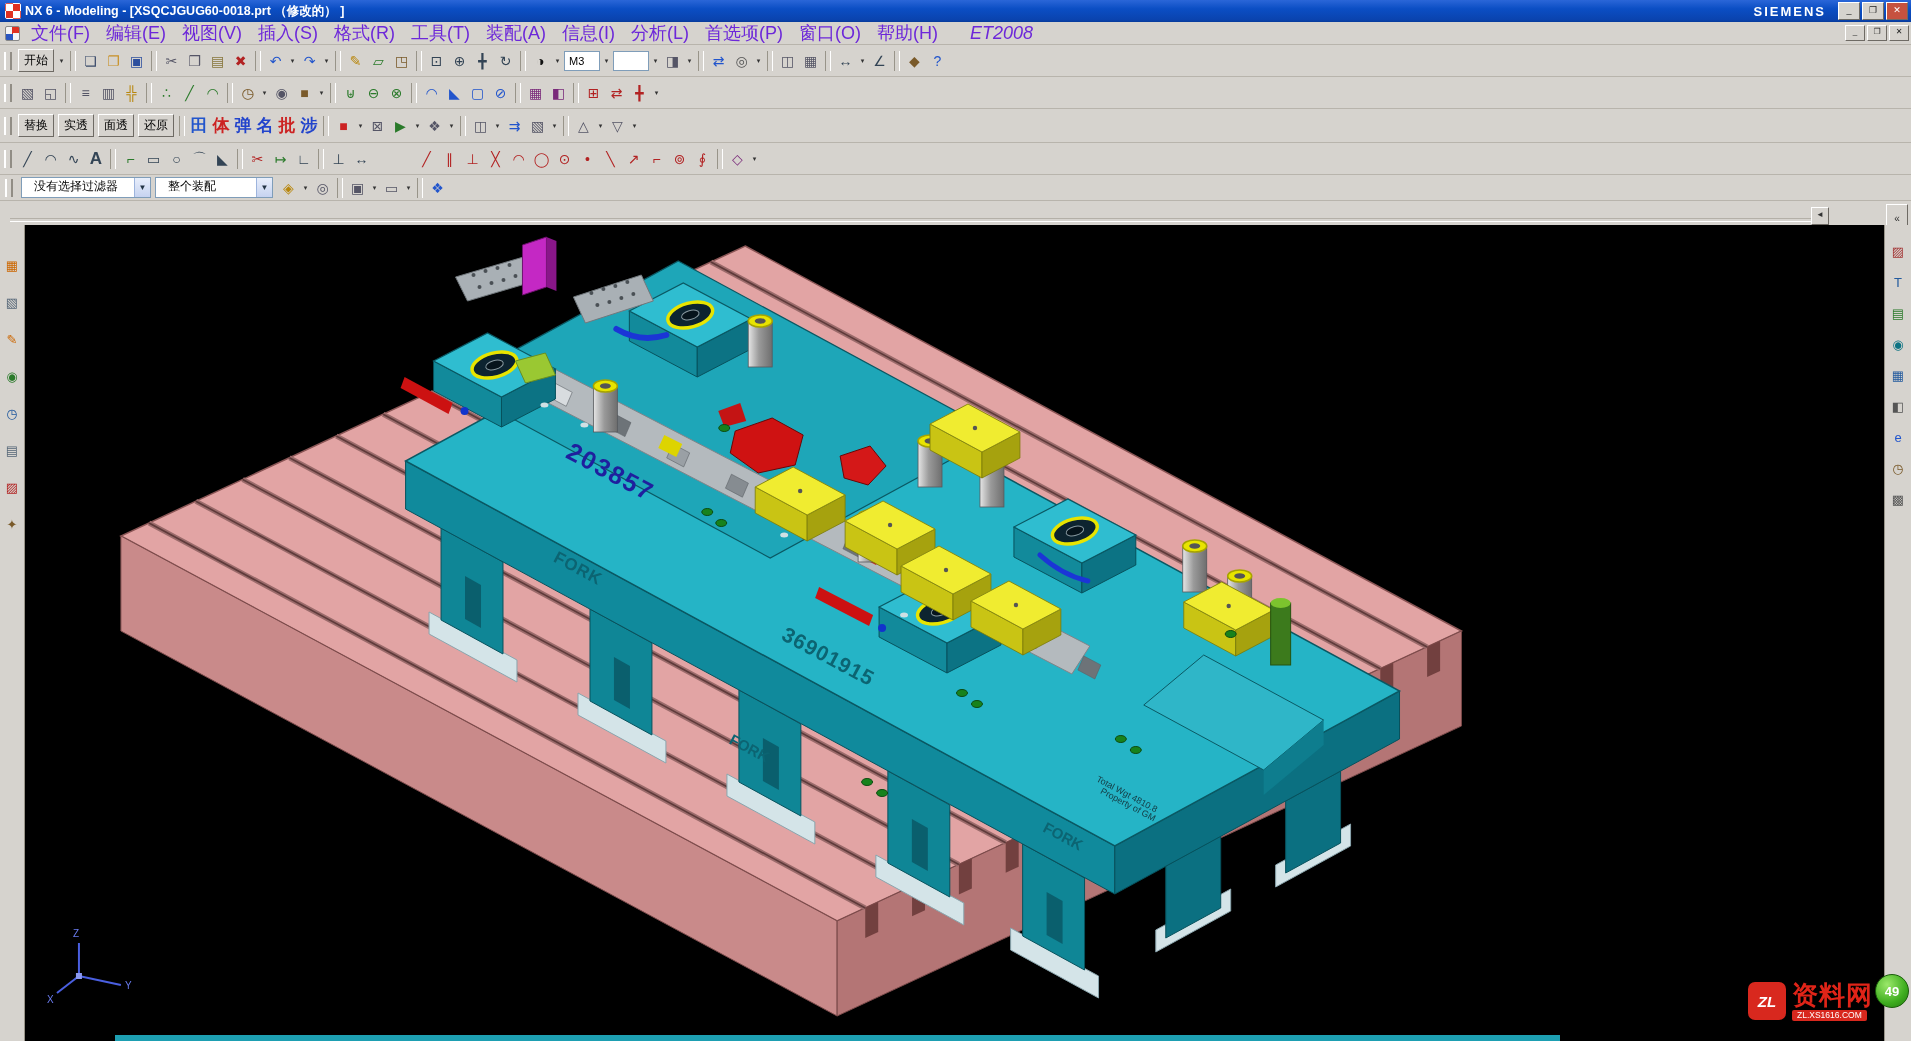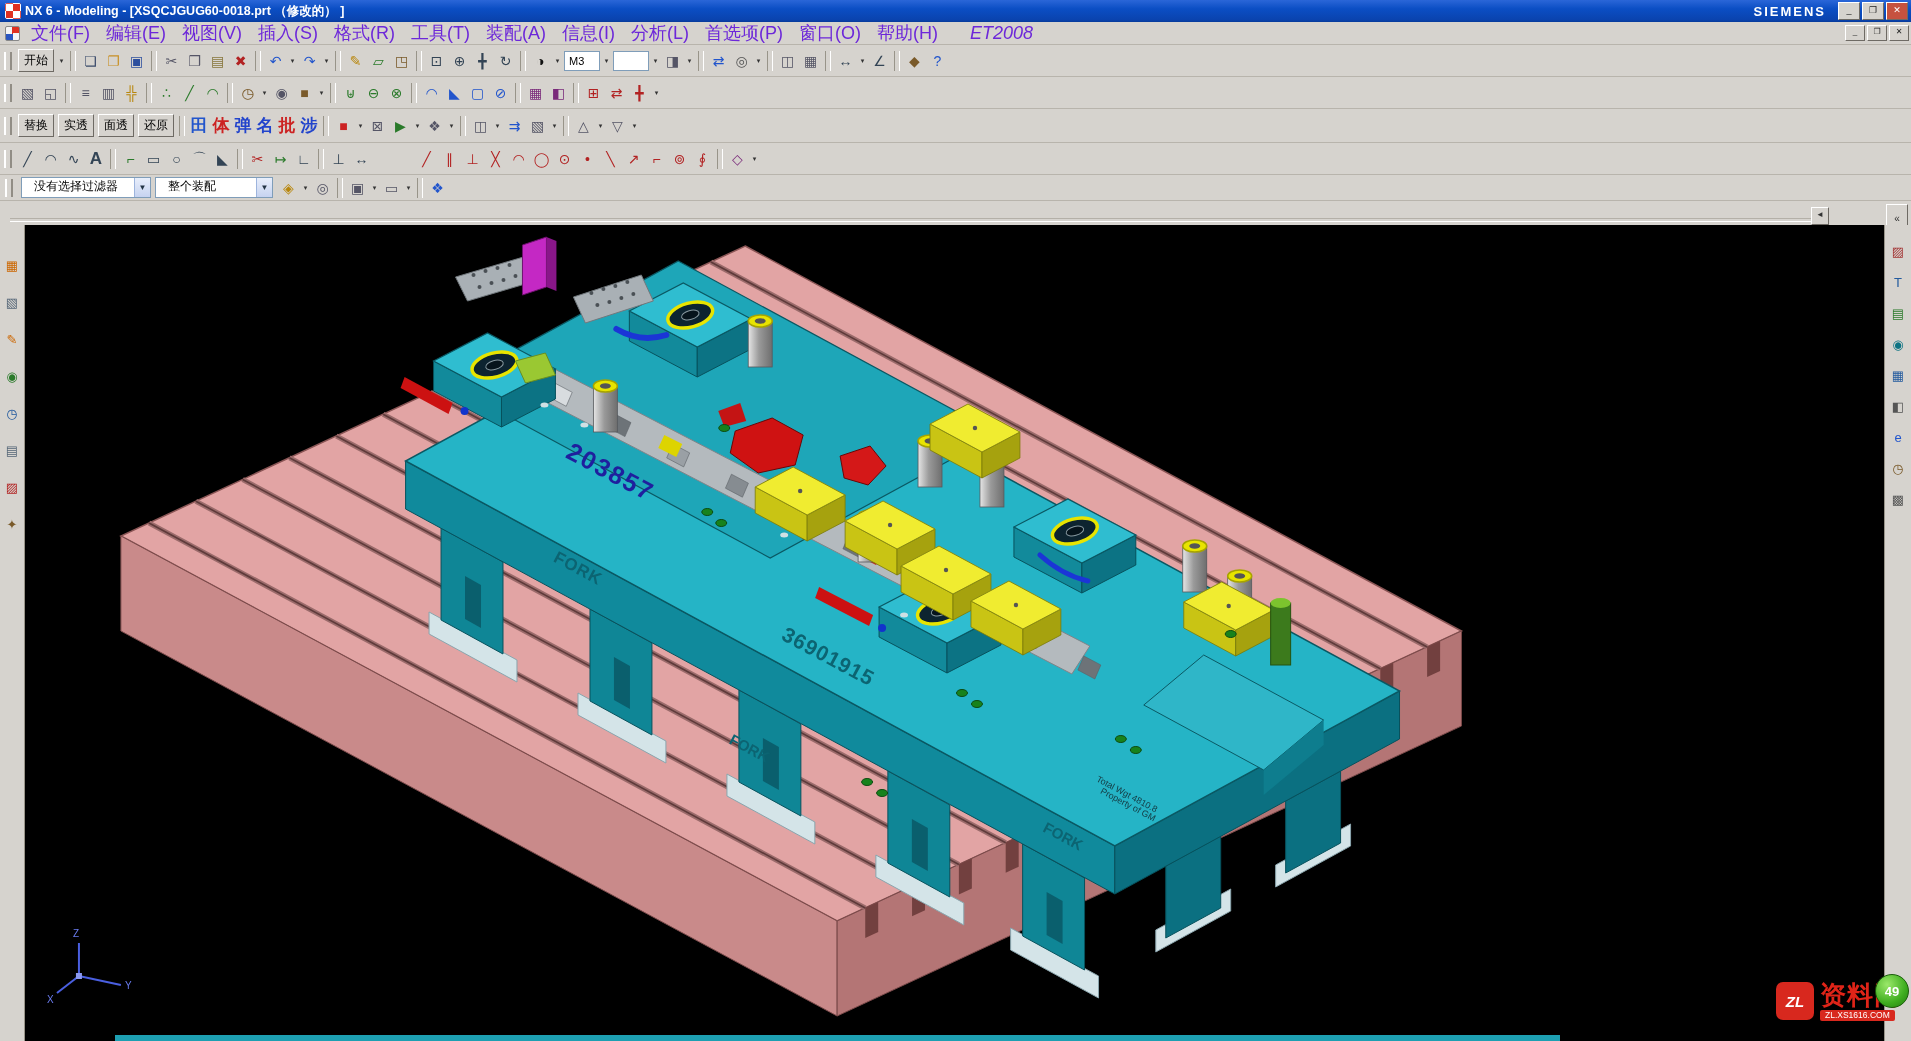--- a/index.html
+++ b/index.html
@@ -55,21 +55,21 @@
   .leftdock{width:24px;background:#d6d3ce;border-right:1px solid #989489;display:flex;flex-direction:column;
     align-items:center;padding-top:30px;gap:17px;}
   .leftdock .tbi{width:20px;height:20px;font-size:13px;}
   .canvas{position:relative;flex:1;background:#000;overflow:hidden;}
   .canvas svg{position:absolute;left:0;top:0;width:100%;height:100%;}
   .bottomstrip{position:absolute;left:90px;bottom:0;width:1445px;height:6px;background:#1d9fb2;}
   .resbar{width:26px;background:#d6d3ce;border-left:1px solid #989489;display:flex;flex-direction:column;
     align-items:center;padding-top:16px;gap:11px;}
   .resbar .tbi{width:20px;height:20px;font-size:13px;}
   
-  .watermark{position:absolute;left:1748px;top:982px;display:flex;align-items:center;gap:6px;z-index:9;margin-left:28px;}
+  .watermark{position:absolute;left:1748px;top:982px;display:flex;align-items:center;gap:6px;z-index:9;}
   .wm-logo{width:38px;height:38px;background:#d8281e;border-radius:7px;color:#fff;display:grid;place-items:center;
     font-weight:bold;font-style:italic;font-size:15px;}
   .wm-col{display:flex;flex-direction:column;line-height:1;}
   .wm-title{color:#e02418;font-size:26px;font-weight:bold;letter-spacing:1px;text-align:right;}
   .wm-sub{margin-top:2px;background:#d8281e;color:#fff;font-size:8.5px;padding:1px 5px;border-radius:2px;align-self:flex-start;}
   .badge{position:absolute;left:1875px;top:974px;width:32px;height:32px;border-radius:50%;z-index:10;
     background:radial-gradient(circle at 35% 30%,#9be86a,#3fae1f 60%,#227a0e);color:#fff;font-size:13px;font-weight:bold;
     display:grid;place-items:center;border:1px solid #1a5e0a;}
 </style>
 </head>

